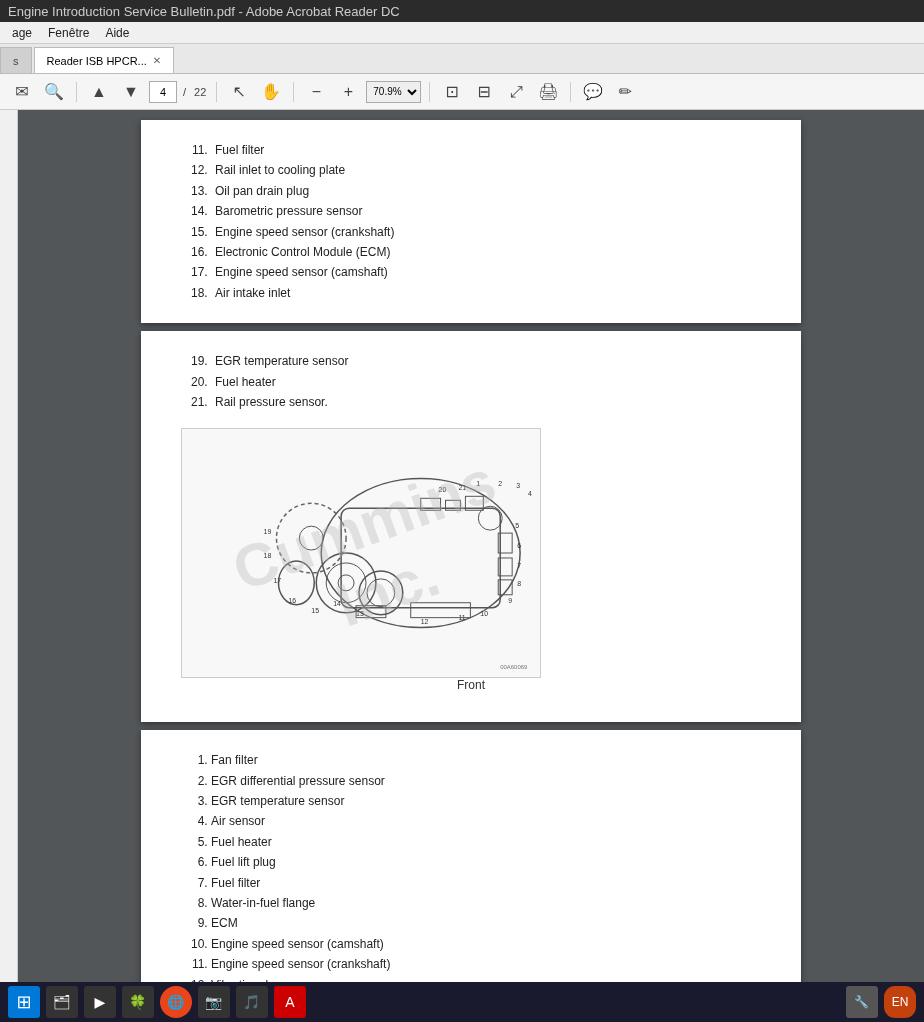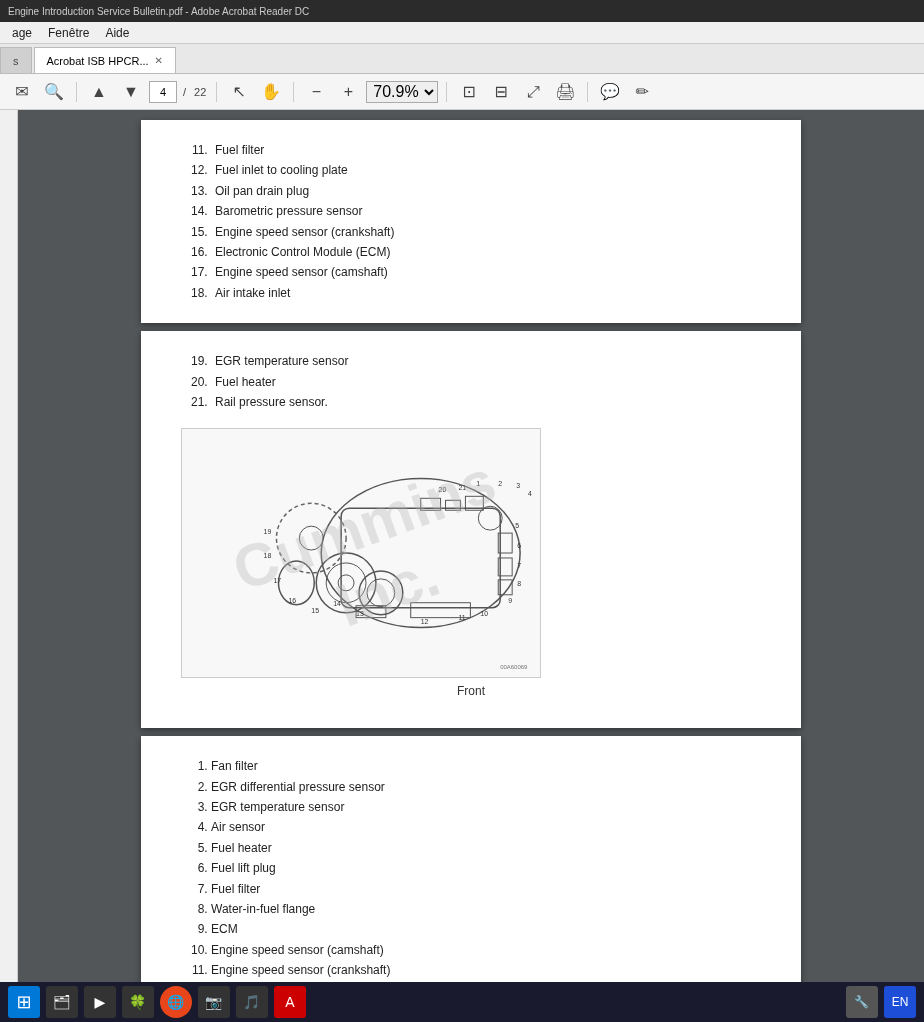--- a/index.html
+++ b/index.html
@@ -6,21 +6,21 @@
     body { width: 924px; height: 1022px; overflow: hidden; font-family: Arial, sans-serif; font-size: 12px; background: #525659; }
 
     
     .title-bar {
       height: 22px;
       background: #2b2b2b;
       display: flex;
       align-items: center;
       padding: 0 8px;
       color: #ccc;
-      font-size: 10px;
+      font-size: 13px;
     }
 
     
     .menu-bar {
       height: 22px;
       background: #f0f0f0;
       display: flex;
       align-items: center;
       padding: 0 4px;
       border-bottom: 1px solid #ccc;
@@ -98,21 +98,21 @@
       font-size: 11px;
     }
     .page-of {
       font-size: 11px;
       color: #444;
       padding: 0 2px;
     }
     .zoom-select {
       height: 22px;
       border: 1px solid #aaa;
-      font-size: 16px;
+      font-size: 10px;
       padding: 0 2px;
     }
 
     
     .main-area {
       display: flex;
       height: calc(1022px - 22px - 22px - 30px - 36px);
       background: #525659;
     }
 
@@ -165,21 +165,20 @@
       background: #f8f8f8;
       display: flex;
       align-items: center;
       justify-content: center;
       position: relative;
       overflow: hidden;
     }
     .diagram-caption {
       font-size: 12px;
       color: #333;
-      margin-top: 6px;
     }
 
     
     .engine-svg {
       width: 360px;
       height: 250px;
     }
 
     .watermark {
       position: absolute;
@@ -213,21 +212,21 @@
   <span class="menu-item">age</span>
   <span class="menu-item">Fenêtre</span>
   <span class="menu-item">Aide</span>
 </div>
 
 <div class="tab-bar">
   <div class="tab">
     <span>s</span>
   </div>
   <div class="tab active">
-    <span>Acrobat ISB HPCR...</span>
+    <span>Reader ISB HPCR...</span>
     <span class="close-btn">✕</span>
   </div>
 </div>
 
 <div class="toolbar">
   <div class="tb-btn" title="Mail">✉</div>
   <div class="tb-btn" title="Search">🔍</div>
   <div class="tb-sep"></div>
   <div class="tb-btn">▲</div>
   <div class="tb-btn">▼</div>
@@ -259,21 +258,21 @@
 </div>
 
 <div class="main-area">
   <div class="sidebar"></div>
   <div class="pdf-area">
 
     <div class="pdf-page">
       <div class="list-section">
         <ol start="11">
           <li><span>Fuel filter</span></li>
-          <li><span>Fuel inlet to cooling plate</span></li>
+          <li><span>Rail inlet to cooling plate</span></li>
           <li><span>Oil pan drain plug</span></li>
           <li><span>Barometric pressure sensor</span></li>
           <li><span>Engine speed sensor (crankshaft)</span></li>
           <li><span>Electronic Control Module (ECM)</span></li>
           <li><span>Engine speed sensor (camshaft)</span></li>
           <li><span>Air intake inlet</span></li>
         </ol>
       </div>
     </div>
 
@@ -381,14 +380,14 @@
   <div style="width:32px;height:32px;background:#0078d7;border-radius:3px;display:flex;align-items:center;justify-content:center;color:white;font-size:18px;cursor:pointer;">⊞</div>
   <div style="width:32px;height:32px;background:#333;border-radius:3px;display:flex;align-items:center;justify-content:center;color:white;font-size:14px;cursor:pointer;">🗂</div>
   <div style="width:32px;height:32px;background:#333;border-radius:3px;display:flex;align-items:center;justify-content:center;color:white;font-size:14px;cursor:pointer;">▶</div>
   <div style="width:32px;height:32px;background:#333;border-radius:3px;display:flex;align-items:center;justify-content:center;color:white;font-size:14px;cursor:pointer;">🍀</div>
   <div style="width:32px;height:32px;background:#e8461a;border-radius:50%;display:flex;align-items:center;justify-content:center;color:white;font-size:14px;cursor:pointer;">🌐</div>
   <div style="width:32px;height:32px;background:#333;border-radius:3px;display:flex;align-items:center;justify-content:center;color:white;font-size:14px;cursor:pointer;">📷</div>
   <div style="width:32px;height:32px;background:#333;border-radius:3px;display:flex;align-items:center;justify-content:center;color:white;font-size:14px;cursor:pointer;">🎵</div>
   <div style="width:32px;height:32px;background:#c00;border-radius:3px;display:flex;align-items:center;justify-content:center;color:white;font-size:14px;cursor:pointer;">A</div>
   <div style="flex:1;"></div>
   <div style="width:32px;height:32px;background:#555;border-radius:3px;display:flex;align-items:center;justify-content:center;color:white;font-size:12px;cursor:pointer;">🔧</div>
-  <div style="width:32px;height:32px;background:#1d4ed8;border-radius:3px;display:flex;align-items:center;justify-content:center;color:white;font-size:12px;">EN</div>
+  <div style="width:32px;height:32px;background:#c2410c;border-radius:11px;display:flex;align-items:center;justify-content:center;color:white;font-size:12px;">EN</div>
 </div>
 
 </body></html>

